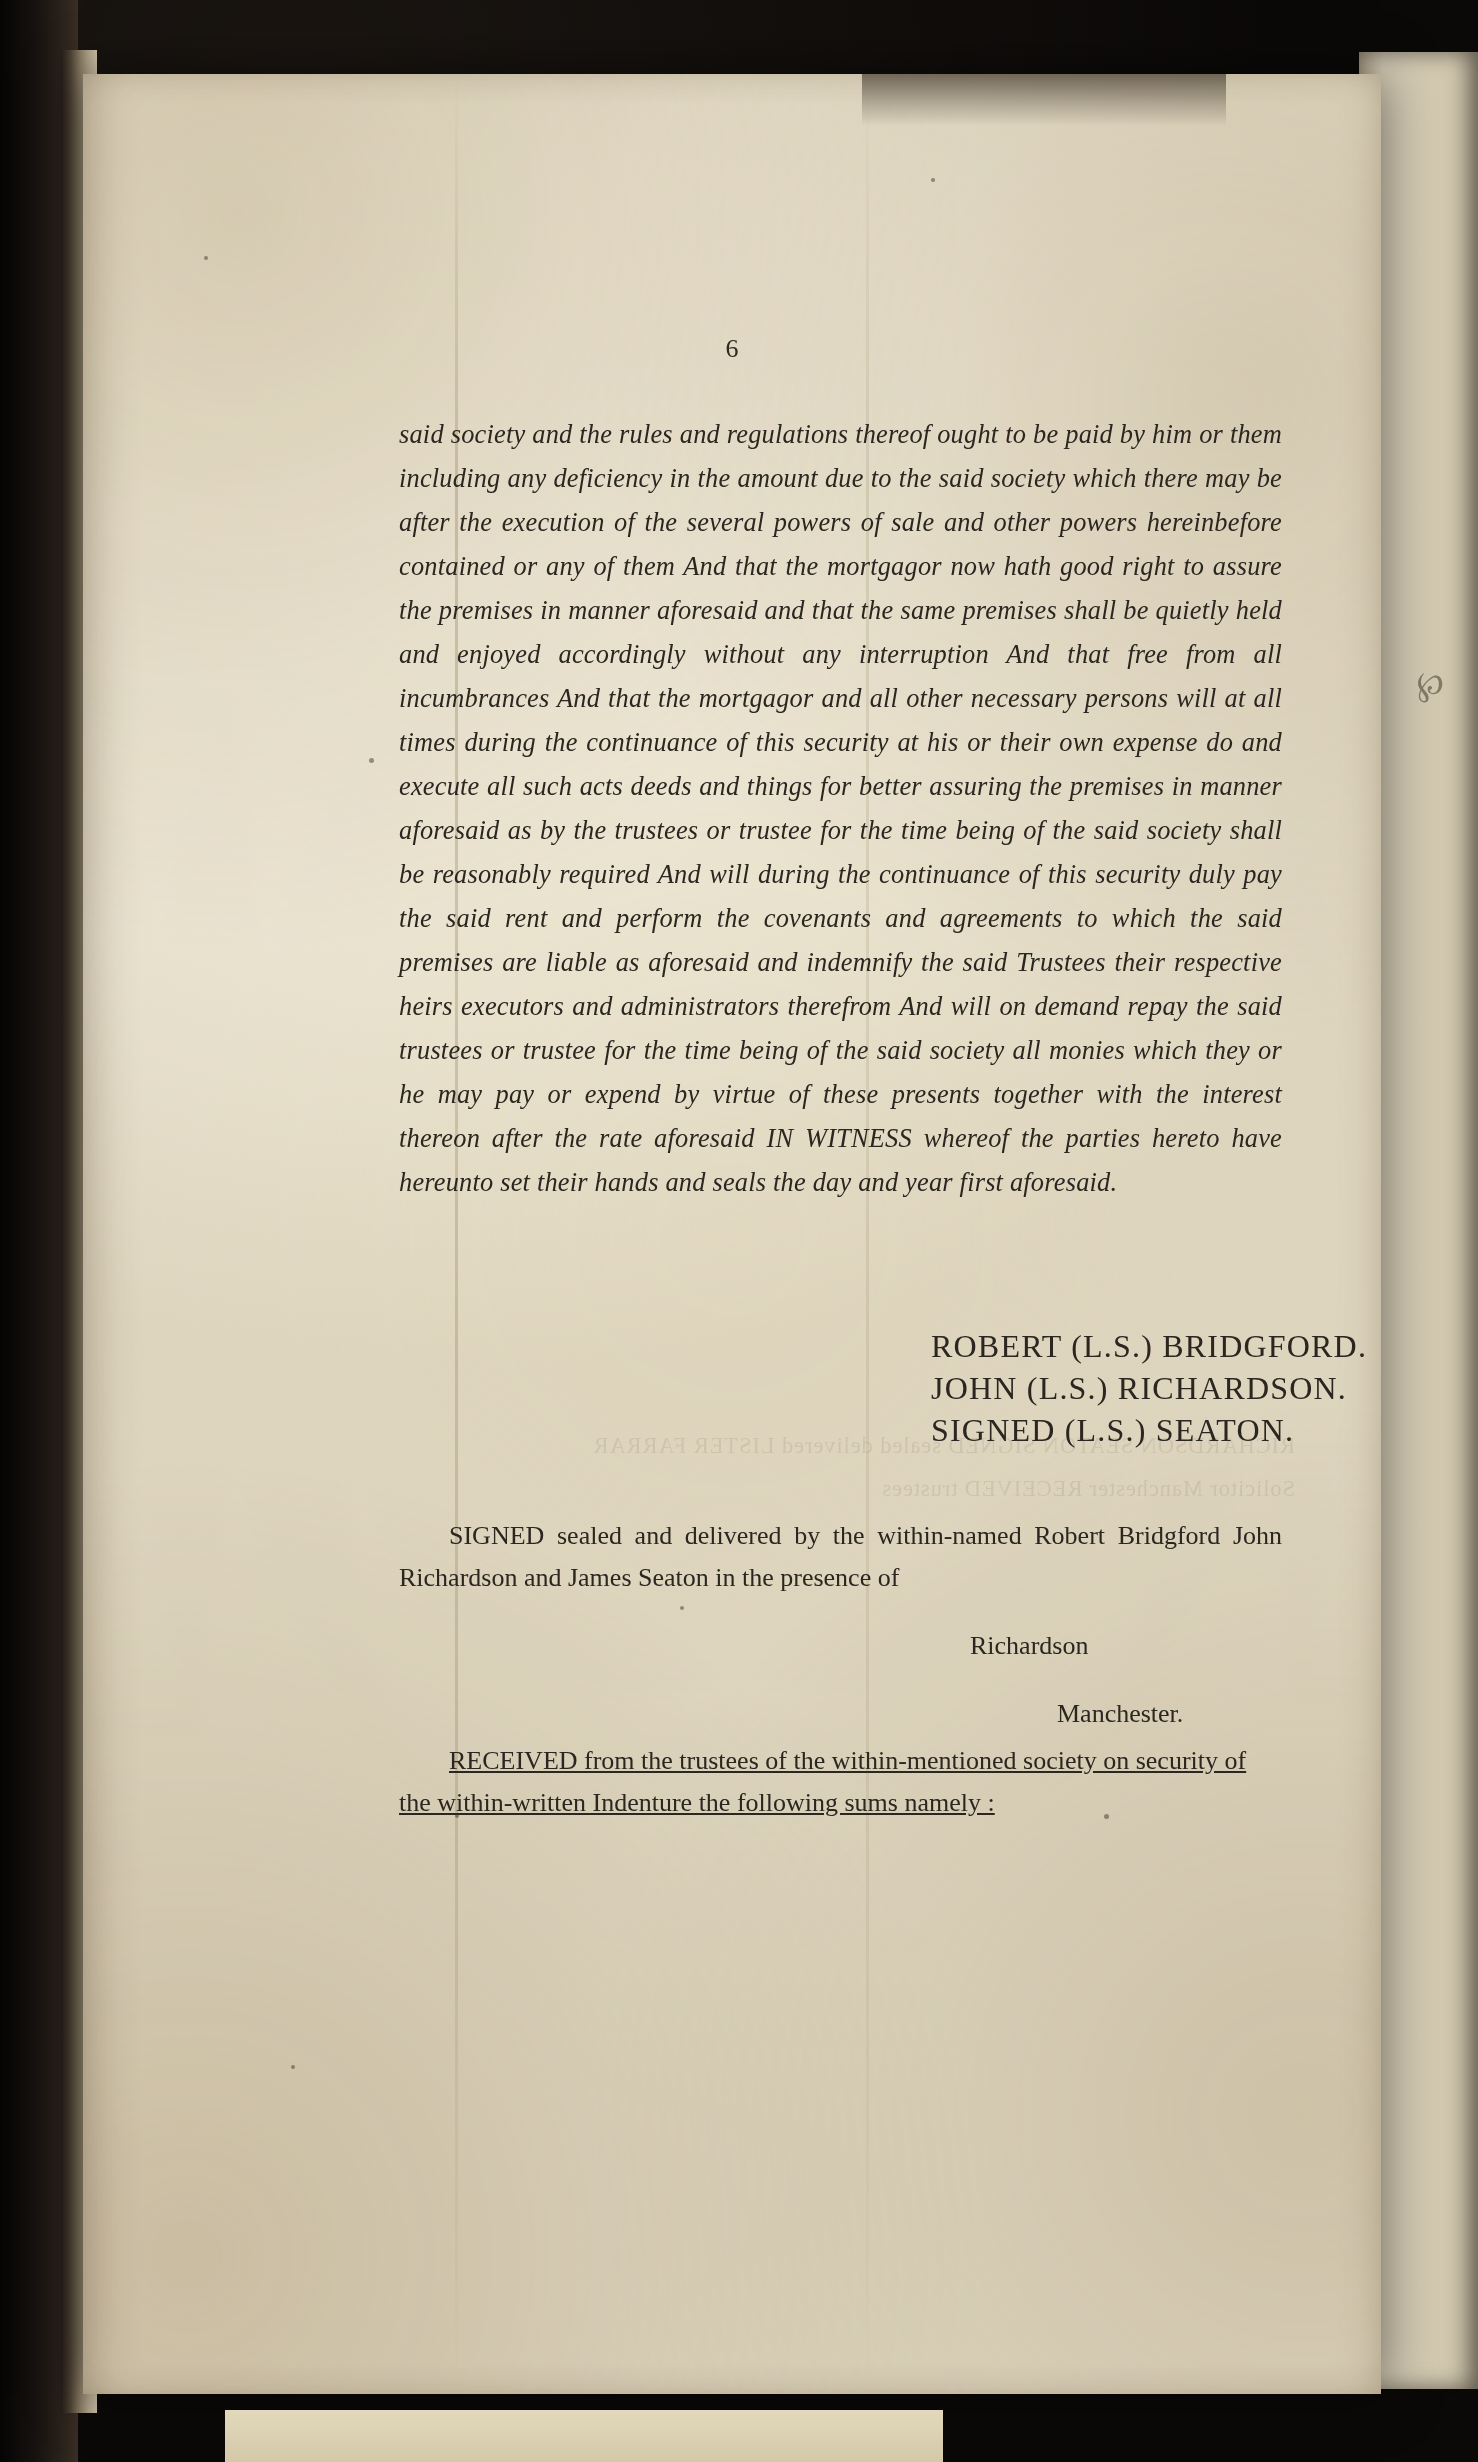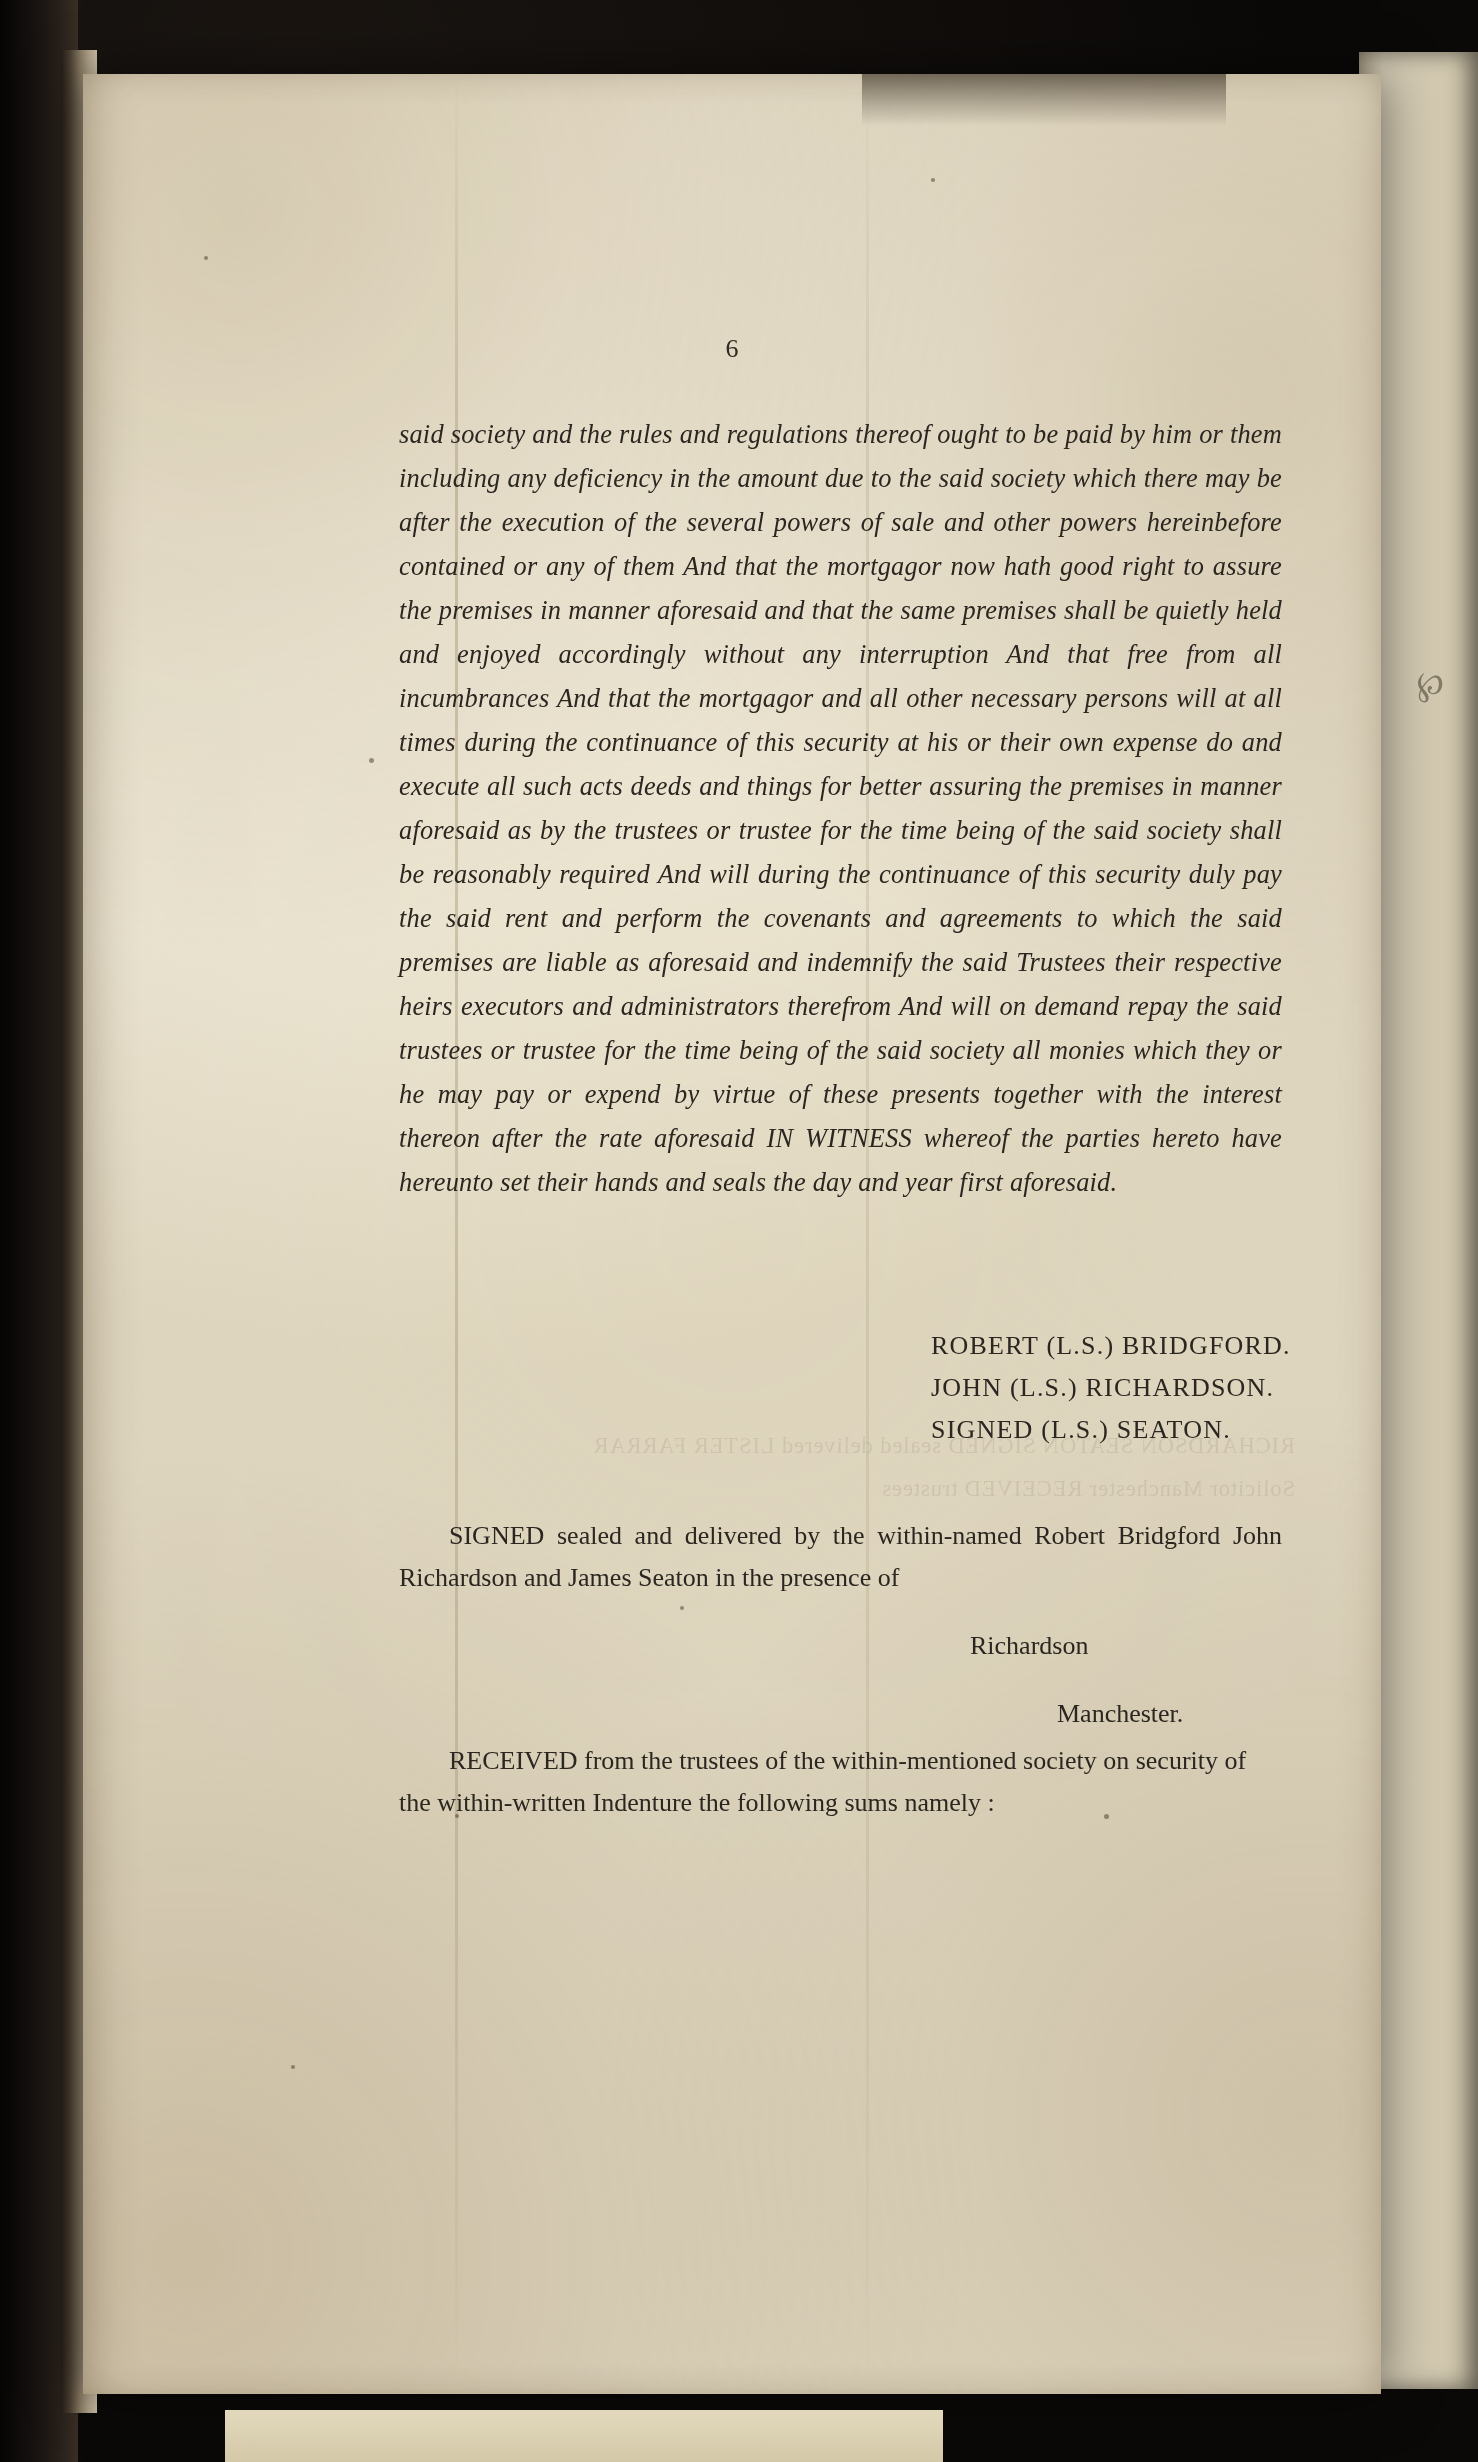--- a/index.html
+++ b/index.html
@@ -168,21 +168,21 @@
     text-align: justify;
     text-justify: inter-word;
   }
 
   .signatures {
     position: absolute;
     left: 316px;
     top: 1251px;
     width: 883px;
     color: #2b2620;
-    font-size: 26px;
+    font-size: 32px;
     line-height: 42px;
     letter-spacing: 1.2px;
     text-align: left;
   }
   .signatures .line {
     padding-left: 532px;
     white-space: nowrap;
   }
 
   .signed-block {
@@ -210,20 +210,21 @@
 
   .received-block {
     position: absolute;
     left: 316px;
     top: 1640px;
     width: 883px;
     color: #2b2620;
     font-size: 26px;
     line-height: 42px;
     text-align: left;
+    text-decoration: underline;
   }
   .received-block .indent { text-indent: 50px; }
 
   
   .speck {
     position: absolute;
     background: rgba(70,55,35,0.5);
     border-radius: 50%;
     pointer-events: none;
   }

